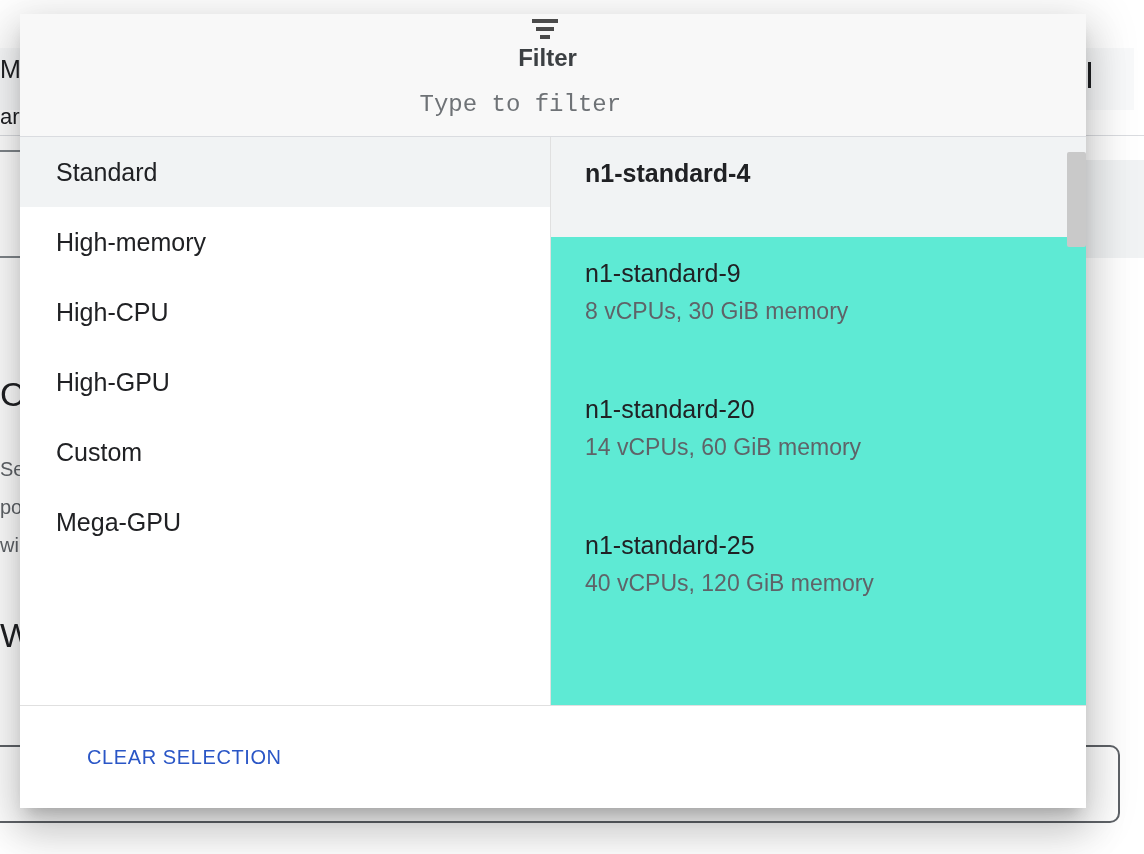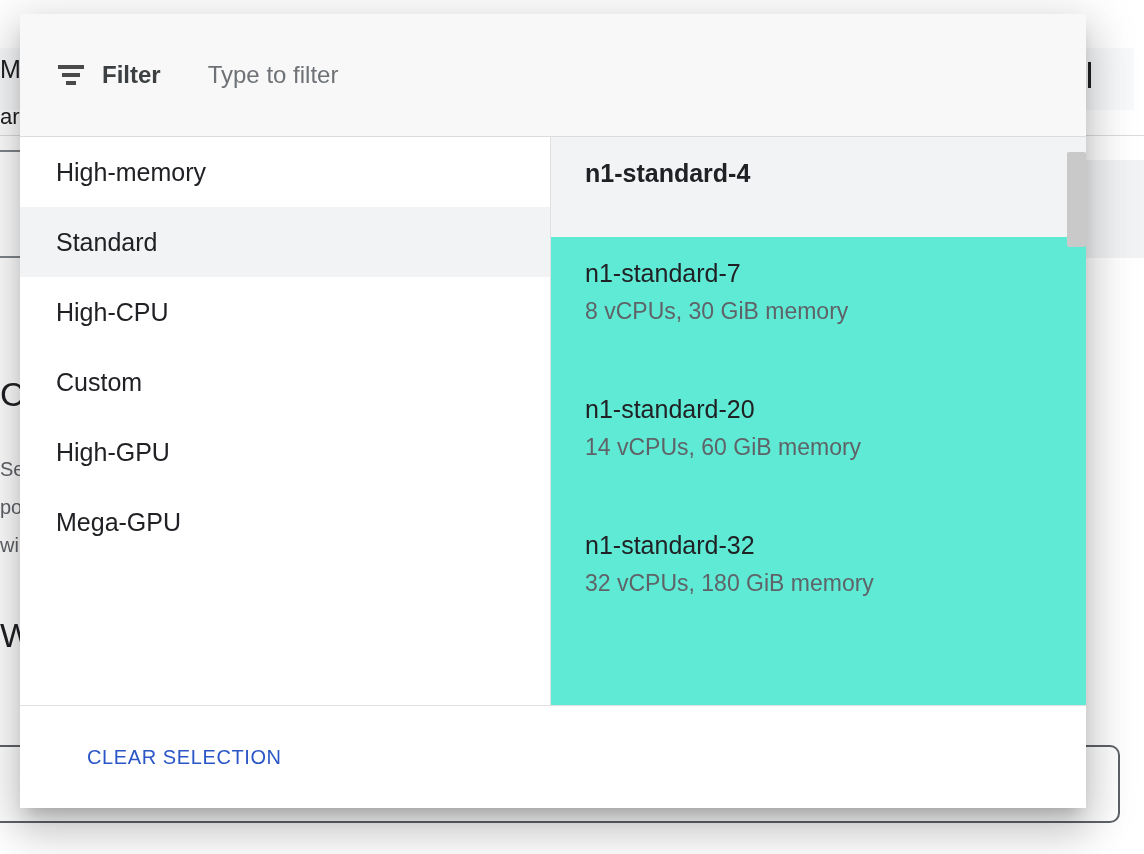--- a/index.html
+++ b/index.html
@@ -136,20 +136,21 @@
   .filter-bar {
     height: 123px;
     min-height: 123px;
     background: #f8f8f8;
     border-bottom: 1px solid #dadce0;
     display: flex;
     align-items: center;
     padding: 0 36px;
     box-sizing: border-box;
     cursor: text;
+    flex-direction: column;
   }
   .filter-icon {
     width: 30px;
     height: 30px;
     margin-right: 16px;
     display: flex;
     flex-direction: column;
     justify-content: center;
     align-items: center;
     gap: 4px;
@@ -168,21 +169,21 @@
   .filter-label {
     font-size: 24px;
     font-weight: bold;
     color: #3c4043;
     margin-right: 11px;
   }
   .filter-input {
     border: none;
     outline: none;
     background: transparent;
-    font-family: Liberation Sans, sans-serif;
+    font-family: Liberation Mono, monospace;
     font-size: 24px;
     color: #3c4043;
     flex: 1;
     padding: 0;
     height: 32px;
     margin-left: 36px;
   }
   .filter-input::placeholder {
     color: #6e7276;
     opacity: 1;
@@ -323,59 +324,59 @@
         <i></i>
         <i></i>
     </span>
     <span class="filter-label">Filter</span>
     <input class="filter-input" type="text" placeholder="Type to filter" style="">
   </div>
 
   <div class="dialog-body">
 
     <div class="cat-col">
-      <div class="cat-item">
-        <span>High-memory</span>
-      </div>
       <div class="cat-item selected">
         <span>Standard</span>
       </div>
       <div class="cat-item">
+        <span>High-memory</span>
+      </div>
+      <div class="cat-item">
         <span>High-CPU</span>
       </div>
       <div class="cat-item">
+        <span>High-GPU</span>
+      </div>
+      <div class="cat-item">
         <span>Custom</span>
-      </div>
-      <div class="cat-item">
-        <span>High-GPU</span>
       </div>
       <div class="cat-item">
         <span>Mega-GPU</span>
       </div>
     </div>
 
     <div class="type-col">
 
       <div class="type-item selected">
         <div class="type-name">n1-standard-4</div>
       </div>
 
       <div class="type-item">
-        <div class="type-name">n1-standard-7</div>
+        <div class="type-name">n1-standard-9</div>
         <div class="type-desc">8 vCPUs, 30 GiB memory</div>
       </div>
 
       <div class="type-item" style="padding-top:44px">
         <div class="type-name">n1-standard-20</div>
         <div class="type-desc">14 vCPUs, 60 GiB memory</div>
       </div>
 
       <div class="type-item" style="padding-top:44px">
-        <div class="type-name">n1-standard-32</div>
-        <div class="type-desc">32 vCPUs, 180 GiB memory</div>
+        <div class="type-name">n1-standard-25</div>
+        <div class="type-desc">40 vCPUs, 120 GiB memory</div>
       </div>
 
       <div class="scroll-track">
         <div class="scroll-thumb"></div>
       </div>
     </div>
   </div>
 
   <div class="dialog-footer">
     <button class="clear-btn">CLEAR SELECTION</button>

